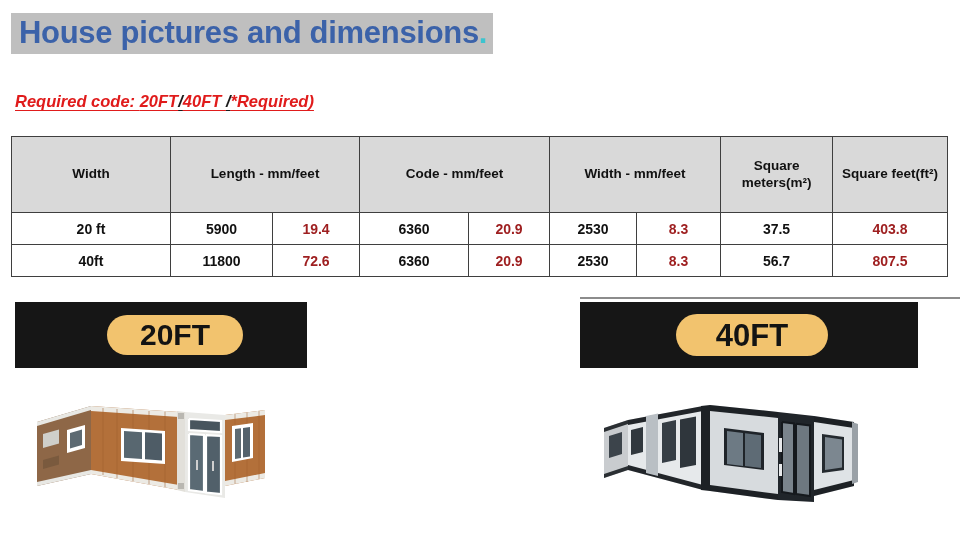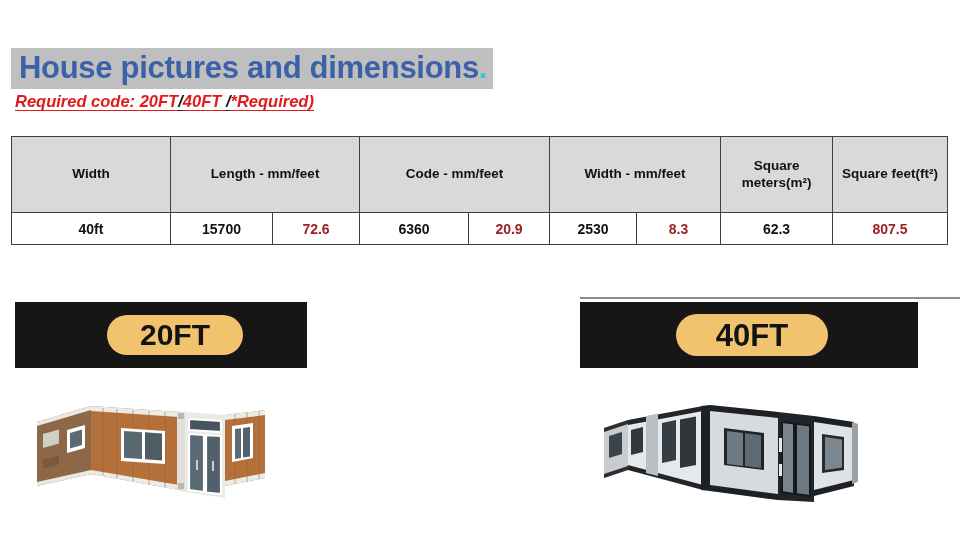--- a/index.html
+++ b/index.html
@@ -11,21 +11,20 @@
     font-family: "Liberation Sans", sans-serif;
     overflow: hidden;
     position: relative;
   }
 
   
   .title-wrap {
     position: absolute;
     left: 11px;
     top: 13px;
-    margin-top: 35px;
   }
   .page-title {
     display: inline-block;
     background: #bfbfbf;
     color: #3b62a9;
     font-size: 31px;
     font-weight: bold;
     letter-spacing: -0.3px;
     padding: 3px 6px 5px 8px;
     line-height: 1.08;
@@ -177,28 +176,39 @@
       <th colspan="2">Width - mm/feet</th>
       <th>
         <span>Square</span><br>
         <span>meters(m²)</span>
       </th>
       <th>Square feet(ft²)</th>
     </tr>
   </thead>
   <tbody>
     <tr>
+      <td>20 ft</td>
+      <td>5900</td>
+      <td class="feet">19.4</td>
+      <td>6360</td>
+      <td class="feet">20.9</td>
+      <td>2530</td>
+      <td class="feet">8.3</td>
+      <td>37.5</td>
+      <td class="feet">403.8</td>
+    </tr>
+    <tr>
       <td>40ft</td>
-      <td>15700</td>
+      <td>11800</td>
       <td class="feet">72.6</td>
       <td>6360</td>
       <td class="feet">20.9</td>
       <td>2530</td>
       <td class="feet">8.3</td>
-      <td>62.3</td>
+      <td>56.7</td>
       <td class="feet">807.5</td>
     </tr>
   </tbody>
 </table>
 
 <div class="top-rule"></div>
 
 <div class="photo-panel panel-20">
   <div class="banner">
     <div class="banner-pill">20FT</div>

